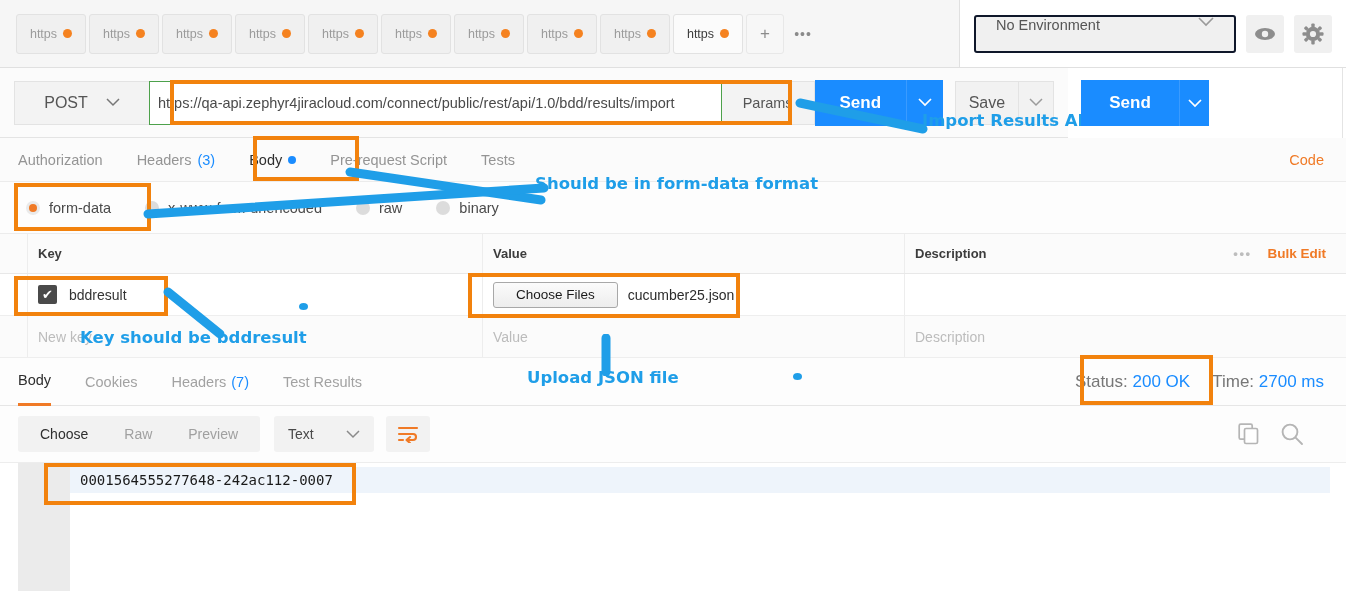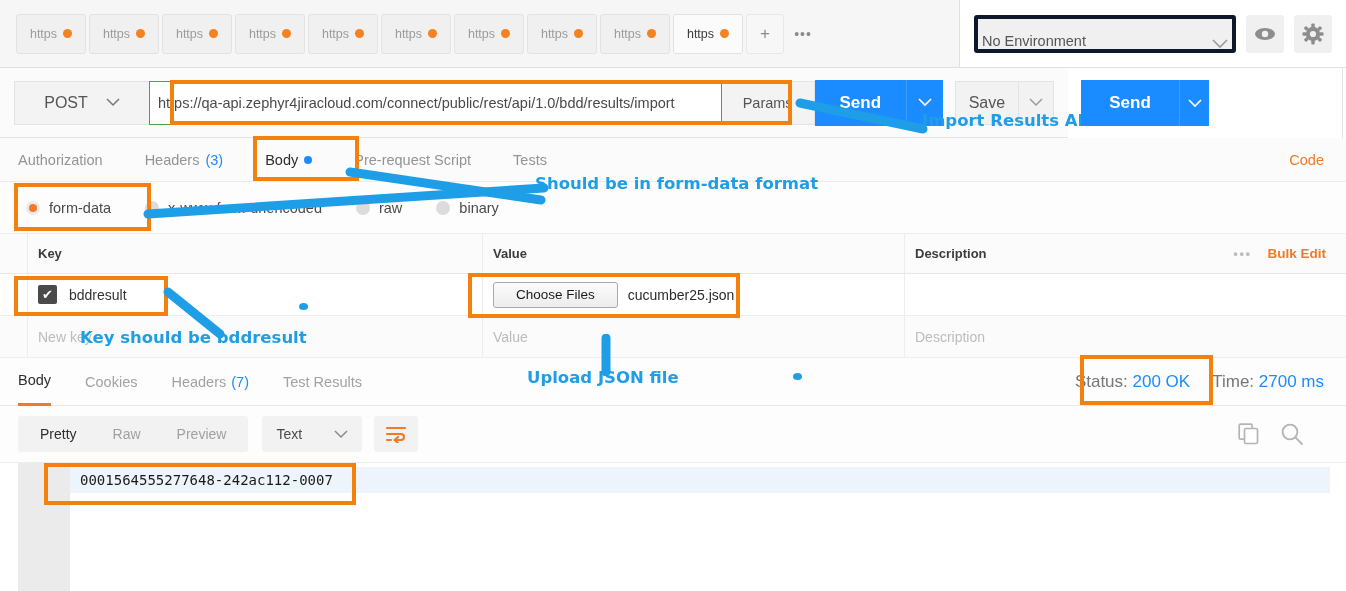--- a/index.html
+++ b/index.html
@@ -62,24 +62,24 @@
     width: 386px; height: 68px;
     background: #ffffff;
     border-bottom: 1px solid #e0e0e0;
     display: flex; align-items: center;
     padding: 0 14px;
     gap: 10px;
   }
   .env-select {
     flex: 1; height: 38px;
     background: #f0f0f0;
-    border: 4px solid #0f172a;
+    border: 2px solid #0f172a;
     border-radius: 3px;
-    display: flex; align-items: flex-end;
-    padding: 0 4px;
+    display: flex; align-items: flex-start;
+    padding: 0 20px;
     font-size: 14.5px; color: #555;
     cursor: pointer;
   }
   .env-select .chev { margin-left: auto; color: #9a9a9a; }
   .icon-btn {
     width: 38px; height: 38px;
     background: #f0f0f0; border-radius: 3px;
     display: flex; align-items: center; justify-content: center;
     cursor: pointer;
   }
@@ -153,21 +153,20 @@
   }
 
   
   .reqtabs {
     position: absolute; left: 0; top: 138px;
     width: 1346px; height: 44px;
     background: #fbfbfb;
     border-bottom: 1px solid #ececec;
     display: flex; align-items: center;
     padding-left: 18px;
-    gap: 8px;
   }
   .rtab {
     margin-right: 34px;
     font-size: 14.5px; color: #949494;
     cursor: pointer;
     display: flex; align-items: center; gap: 6px;
   }
   .rtab.active { color: #2e2e2e; }
   .rtab .cnt { color: #1a8cff; }
   .bluedot { width: 8px; height: 8px; border-radius: 50%; background: #1a8cff; }
@@ -576,21 +575,21 @@
       </span>
       <span>
         <span>Time:</span>
         <b>2700 ms</b>
       </span>
     </div>
   </div>
 
   <div class="restoolbar">
     <div class="seg">
-      <span class="active">Pretty</span>
+      <span class="active">Choose</span>
       <span>Raw</span>
       <span>Preview</span>
     </div>
     <div class="text-sel">
       <span>Text</span>
       <span>
         <svg width="14" height="9" viewBox="0 0 14 9">
             <path d="M1 1 L7 7 L13 1" stroke="#8a8a8a" stroke-width="1.5" fill="none"></path>
           </svg>
       </span>

